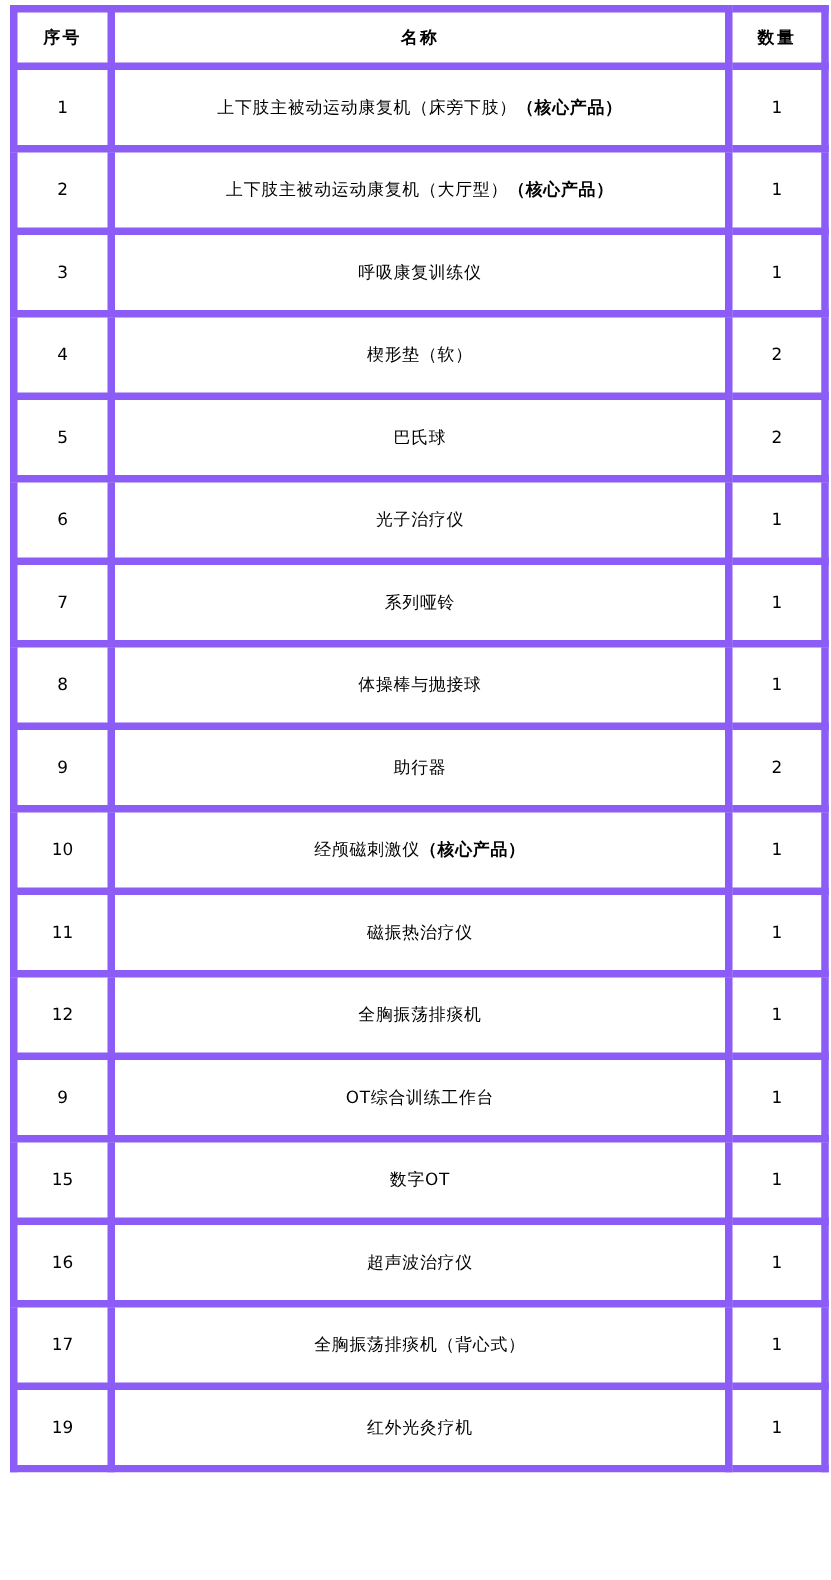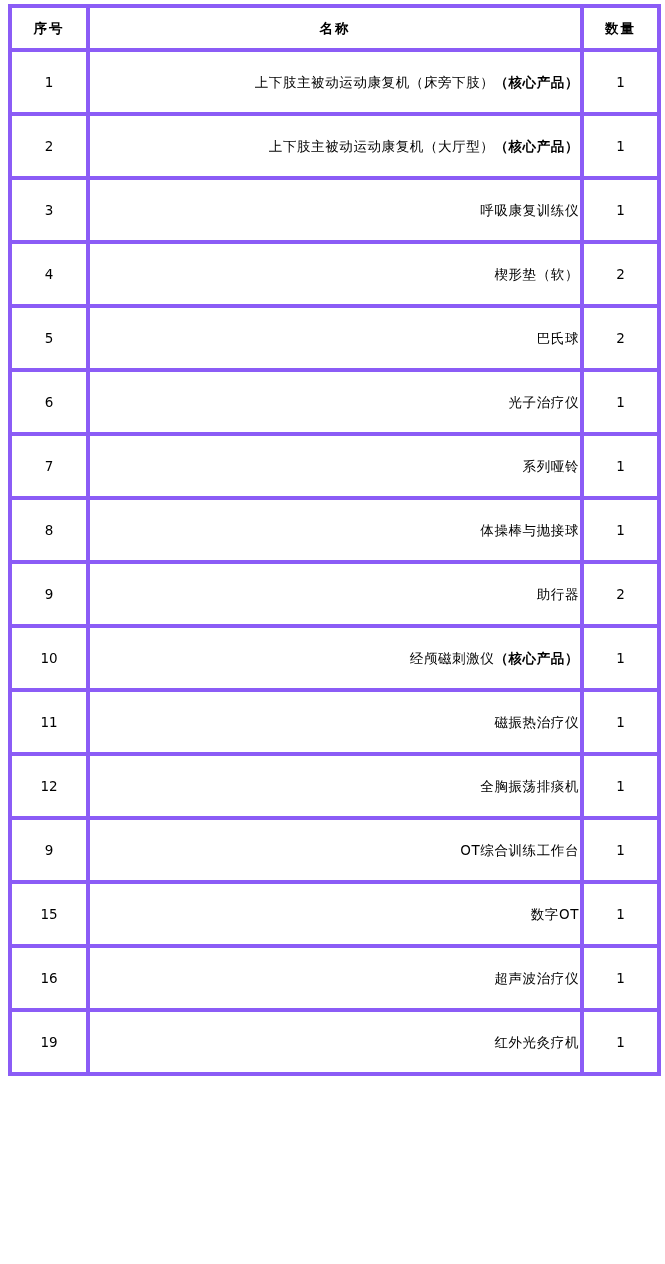--- a/index.html
+++ b/index.html
@@ -22,42 +22,42 @@
     width: 649px;
     table-layout: fixed;
     margin: 0;
   }
   table.equipment-table col.col-index { width: 78px; }
   table.equipment-table col.col-name  { width: 494px; }
   table.equipment-table col.col-qty   { width: 77px; }
 
   table.equipment-table th,
   table.equipment-table td {
-    border: 4px solid #8b5cf6;
+    border: 6px solid #8b5cf6;
     font-size: 13.5px;
     line-height: 1.5;
     font-weight: normal;
     vertical-align: middle;
     margin-top: 41px;
   }
   table.equipment-table thead th {
     height: 38px;
     text-align: center;
     font-weight: bold;
     letter-spacing: 2px;
   }
   table.equipment-table tbody td {
     height: 58px;
   }
   td.cell-index {
     text-align: center;
     font-size: 13px;
   }
   td.cell-name {
-    text-align: right;
+    text-align: center;
     letter-spacing: 0.6px;
   }
   td.cell-qty {
     text-align: center;
     font-size: 13px;
   }
   .core {
     font-weight: bold;
   }
 </style>
@@ -148,19 +148,24 @@
           <td class="cell-index">15</td>
           <td class="cell-name"><span>数字OT</span></td>
           <td class="cell-qty">1</td>
         </tr>
         <tr>
           <td class="cell-index">16</td>
           <td class="cell-name"><span>超声波治疗仪</span></td>
           <td class="cell-qty">1</td>
         </tr>
         <tr>
+          <td class="cell-index">17</td>
+          <td class="cell-name"><span>全胸振荡排痰机（背心式）</span></td>
+          <td class="cell-qty">1</td>
+        </tr>
+        <tr>
           <td class="cell-index">19</td>
           <td class="cell-name"><span>红外光灸疗机</span></td>
           <td class="cell-qty">1</td>
         </tr>
       </tbody>
   </table>
 </div>
 
 </body></html>

